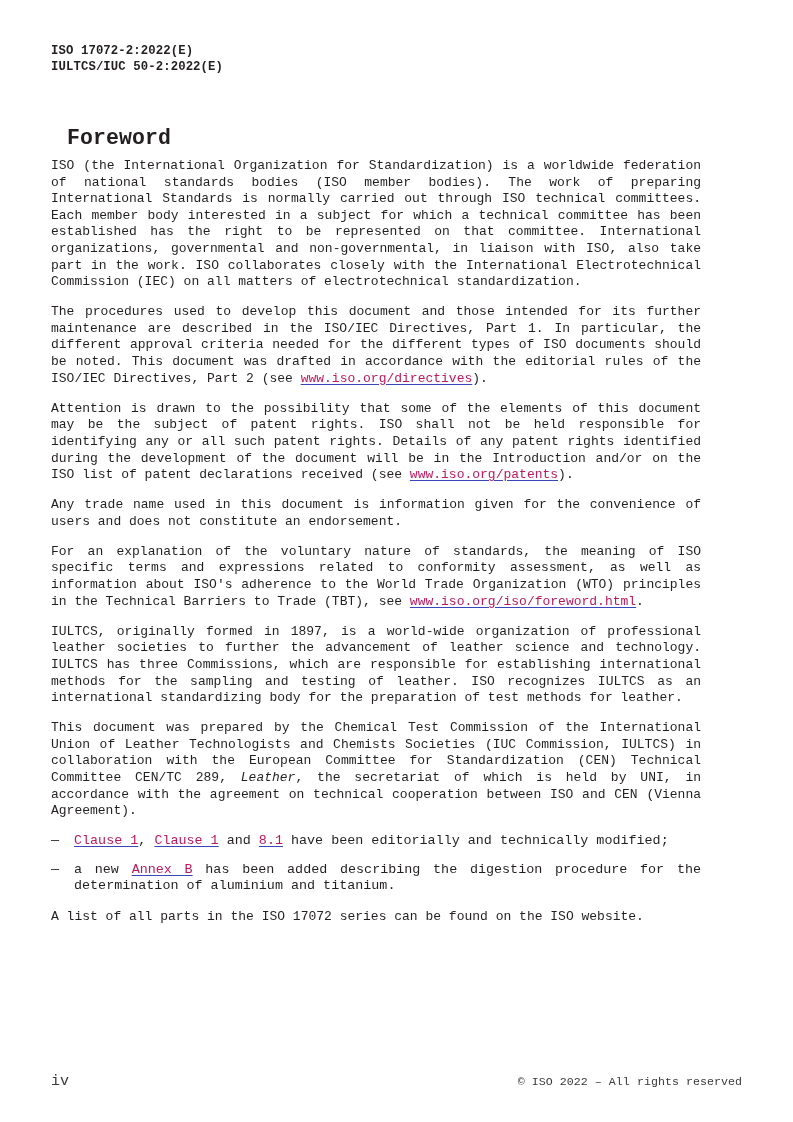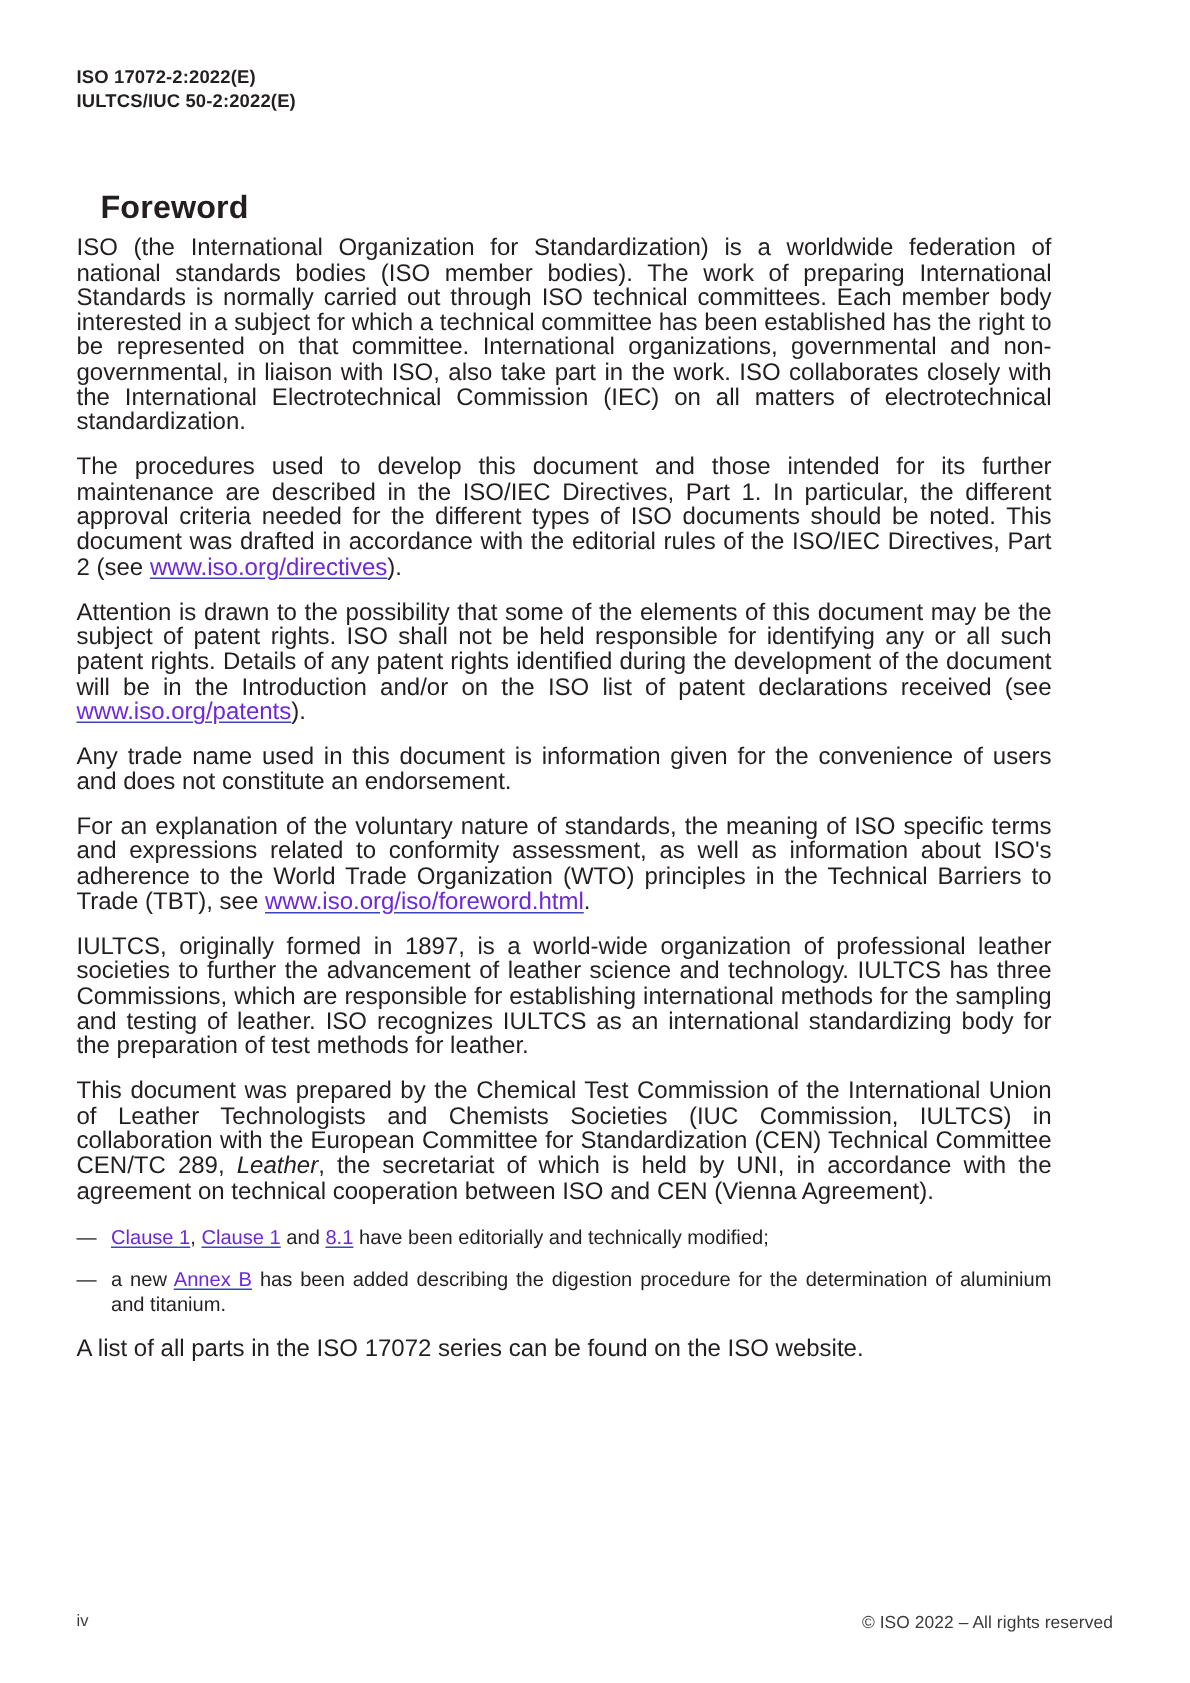--- a/index.html
+++ b/index.html
@@ -5,21 +5,21 @@
   html, body {
     margin: 0;
     padding: 0;
     background: #ffffff;
   }
   .page {
     position: relative;
     width: 793px;
     height: 1122px;
     background: #ffffff;
-    font-family: Liberation Sans, sans-serif;
+    font-family: Liberation Mono, monospace;
     color: #231f20;
     overflow: hidden;
   }
   .content {
     position: absolute;
     left: 51px;
     top: 44px;
     width: 650px;
   }
   .doc-ref {
@@ -43,21 +43,21 @@
   }
   .body-block {
     position: absolute;
     left: 51px;
     top: 158px;
     width: 650px;
   }
   p.para {
     margin: 0 0 13.5px 0;
     padding: 0;
-    font-size: 16px;
+    font-size: 13px;
     line-height: 16.6px;
     text-align: justify;
     text-justify: inter-word;
     hyphens: none;
   }
   p.para.nojust {
     text-align: left;
   }
   ul.changes {
     list-style: none;
@@ -73,21 +73,21 @@
     text-align: justify;
   }
   ul.changes li .dash {
     position: absolute;
     left: 0;
     top: 0;
     font-size: 13.4px;
     line-height: 16.6px;
   }
   a.xref {
-    color: #6d28d9;
+    color: #be185d;
     text-decoration: underline;
     text-decoration-color: #3a46b8;
     text-underline-offset: 1.5px;
     cursor: pointer;
   }
   .ital {
     font-style: italic;
   }
   .footer {
     position: absolute;
@@ -95,21 +95,21 @@
     right: 51px;
     top: 1072px;
     height: 18px;
     display: flex;
     align-items: center;
     justify-content: space-between;
     font-size: 12.1px;
     color: #3a3a3a;
   }
   .footer .pg {
-    font-size: 11px;
+    font-size: 15px;
   }
   .footer .cr {
     font-size: 11.6px;
     letter-spacing: 0.05px;
   }
 </style>
 </head>
 <body>
 
 <div class="page">

